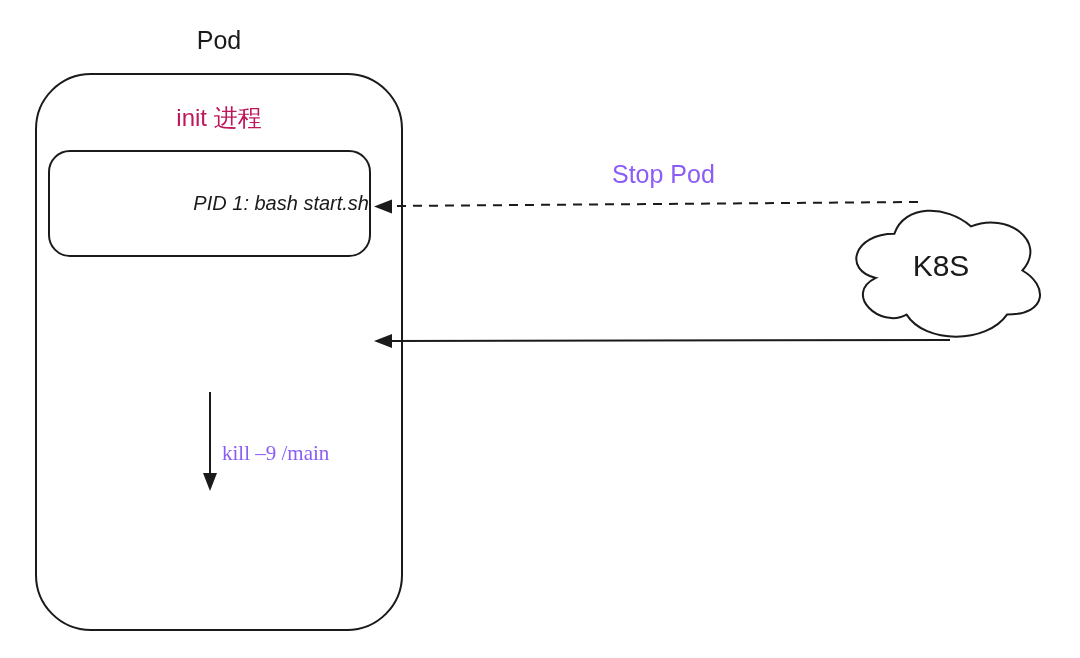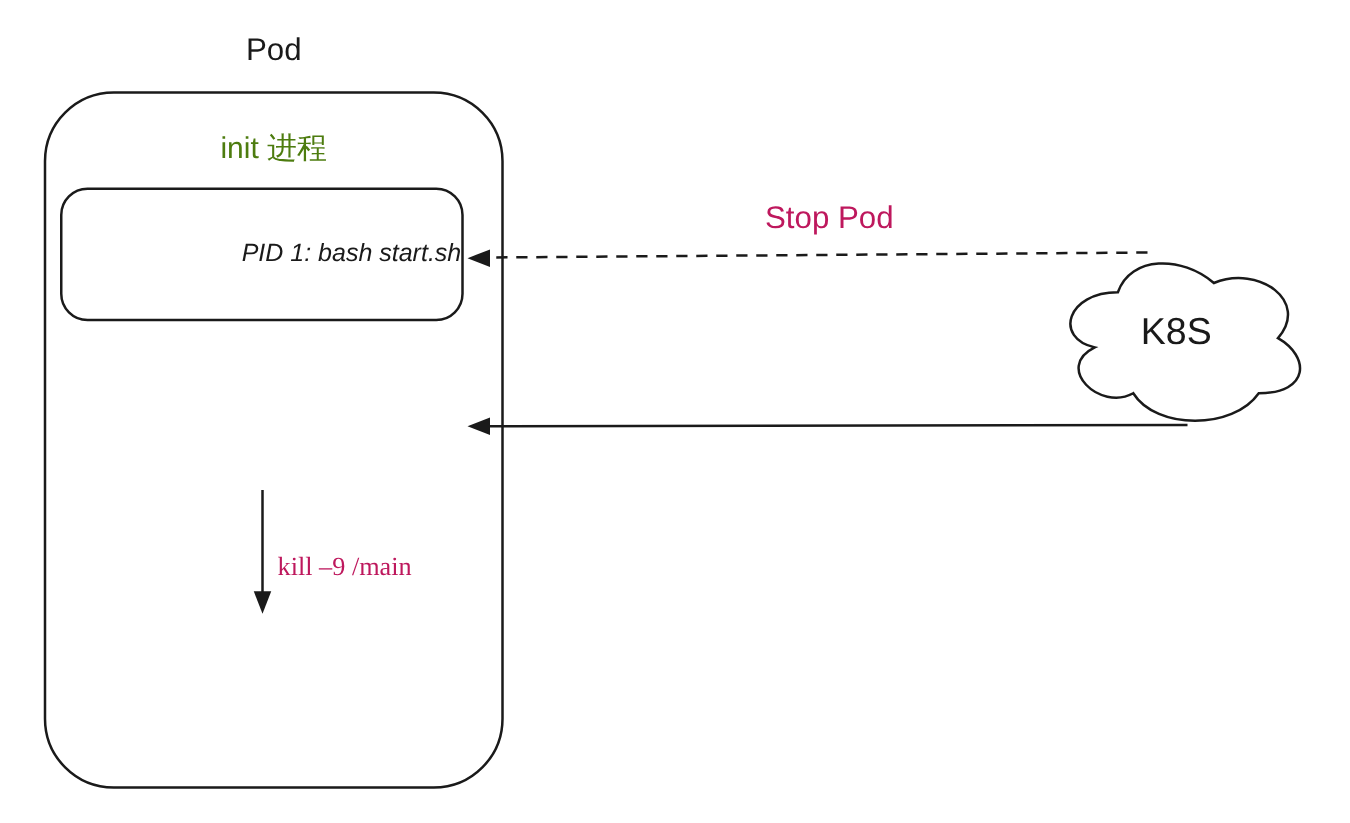--- a/index.html
+++ b/index.html
@@ -32,21 +32,21 @@
     border-radius: 56px;
     background: #ffffff;
   }
   .pod-container-label {
     position: absolute;
     left: 0;
     top: 27px;
     width: 100%;
     text-align: center;
     font-size: 24px;
-    color: #4d7c0f;
+    color: #be185d;
   }
   .process-box {
     position: absolute;
     left: 48px;
     width: 323px;
     border: 2px solid #1a1a1a;
     border-radius: 22px;
     background: #ffffff;
     display: flex;
     align-items: center;
@@ -62,21 +62,21 @@
     position: absolute;
     left: 0;
     top: 0;
     width: 1080px;
     height: 658px;
     pointer-events: none;
   }
   .edge-label {
     position: absolute;
     font-size: 25px;
-    color: #be185d;
+    color: #8b5cf6;
     white-space: nowrap;
     text-align: right;
   }
   .label-stop-pod { left: 612px; top: 160px; }
   .label-prestop-pod { left: 458px; top: 361px; }
   .label-kill {
     left: 222px;
     top: 441px;
     font-size: 21px;
     font-family: Liberation Serif, serif;

